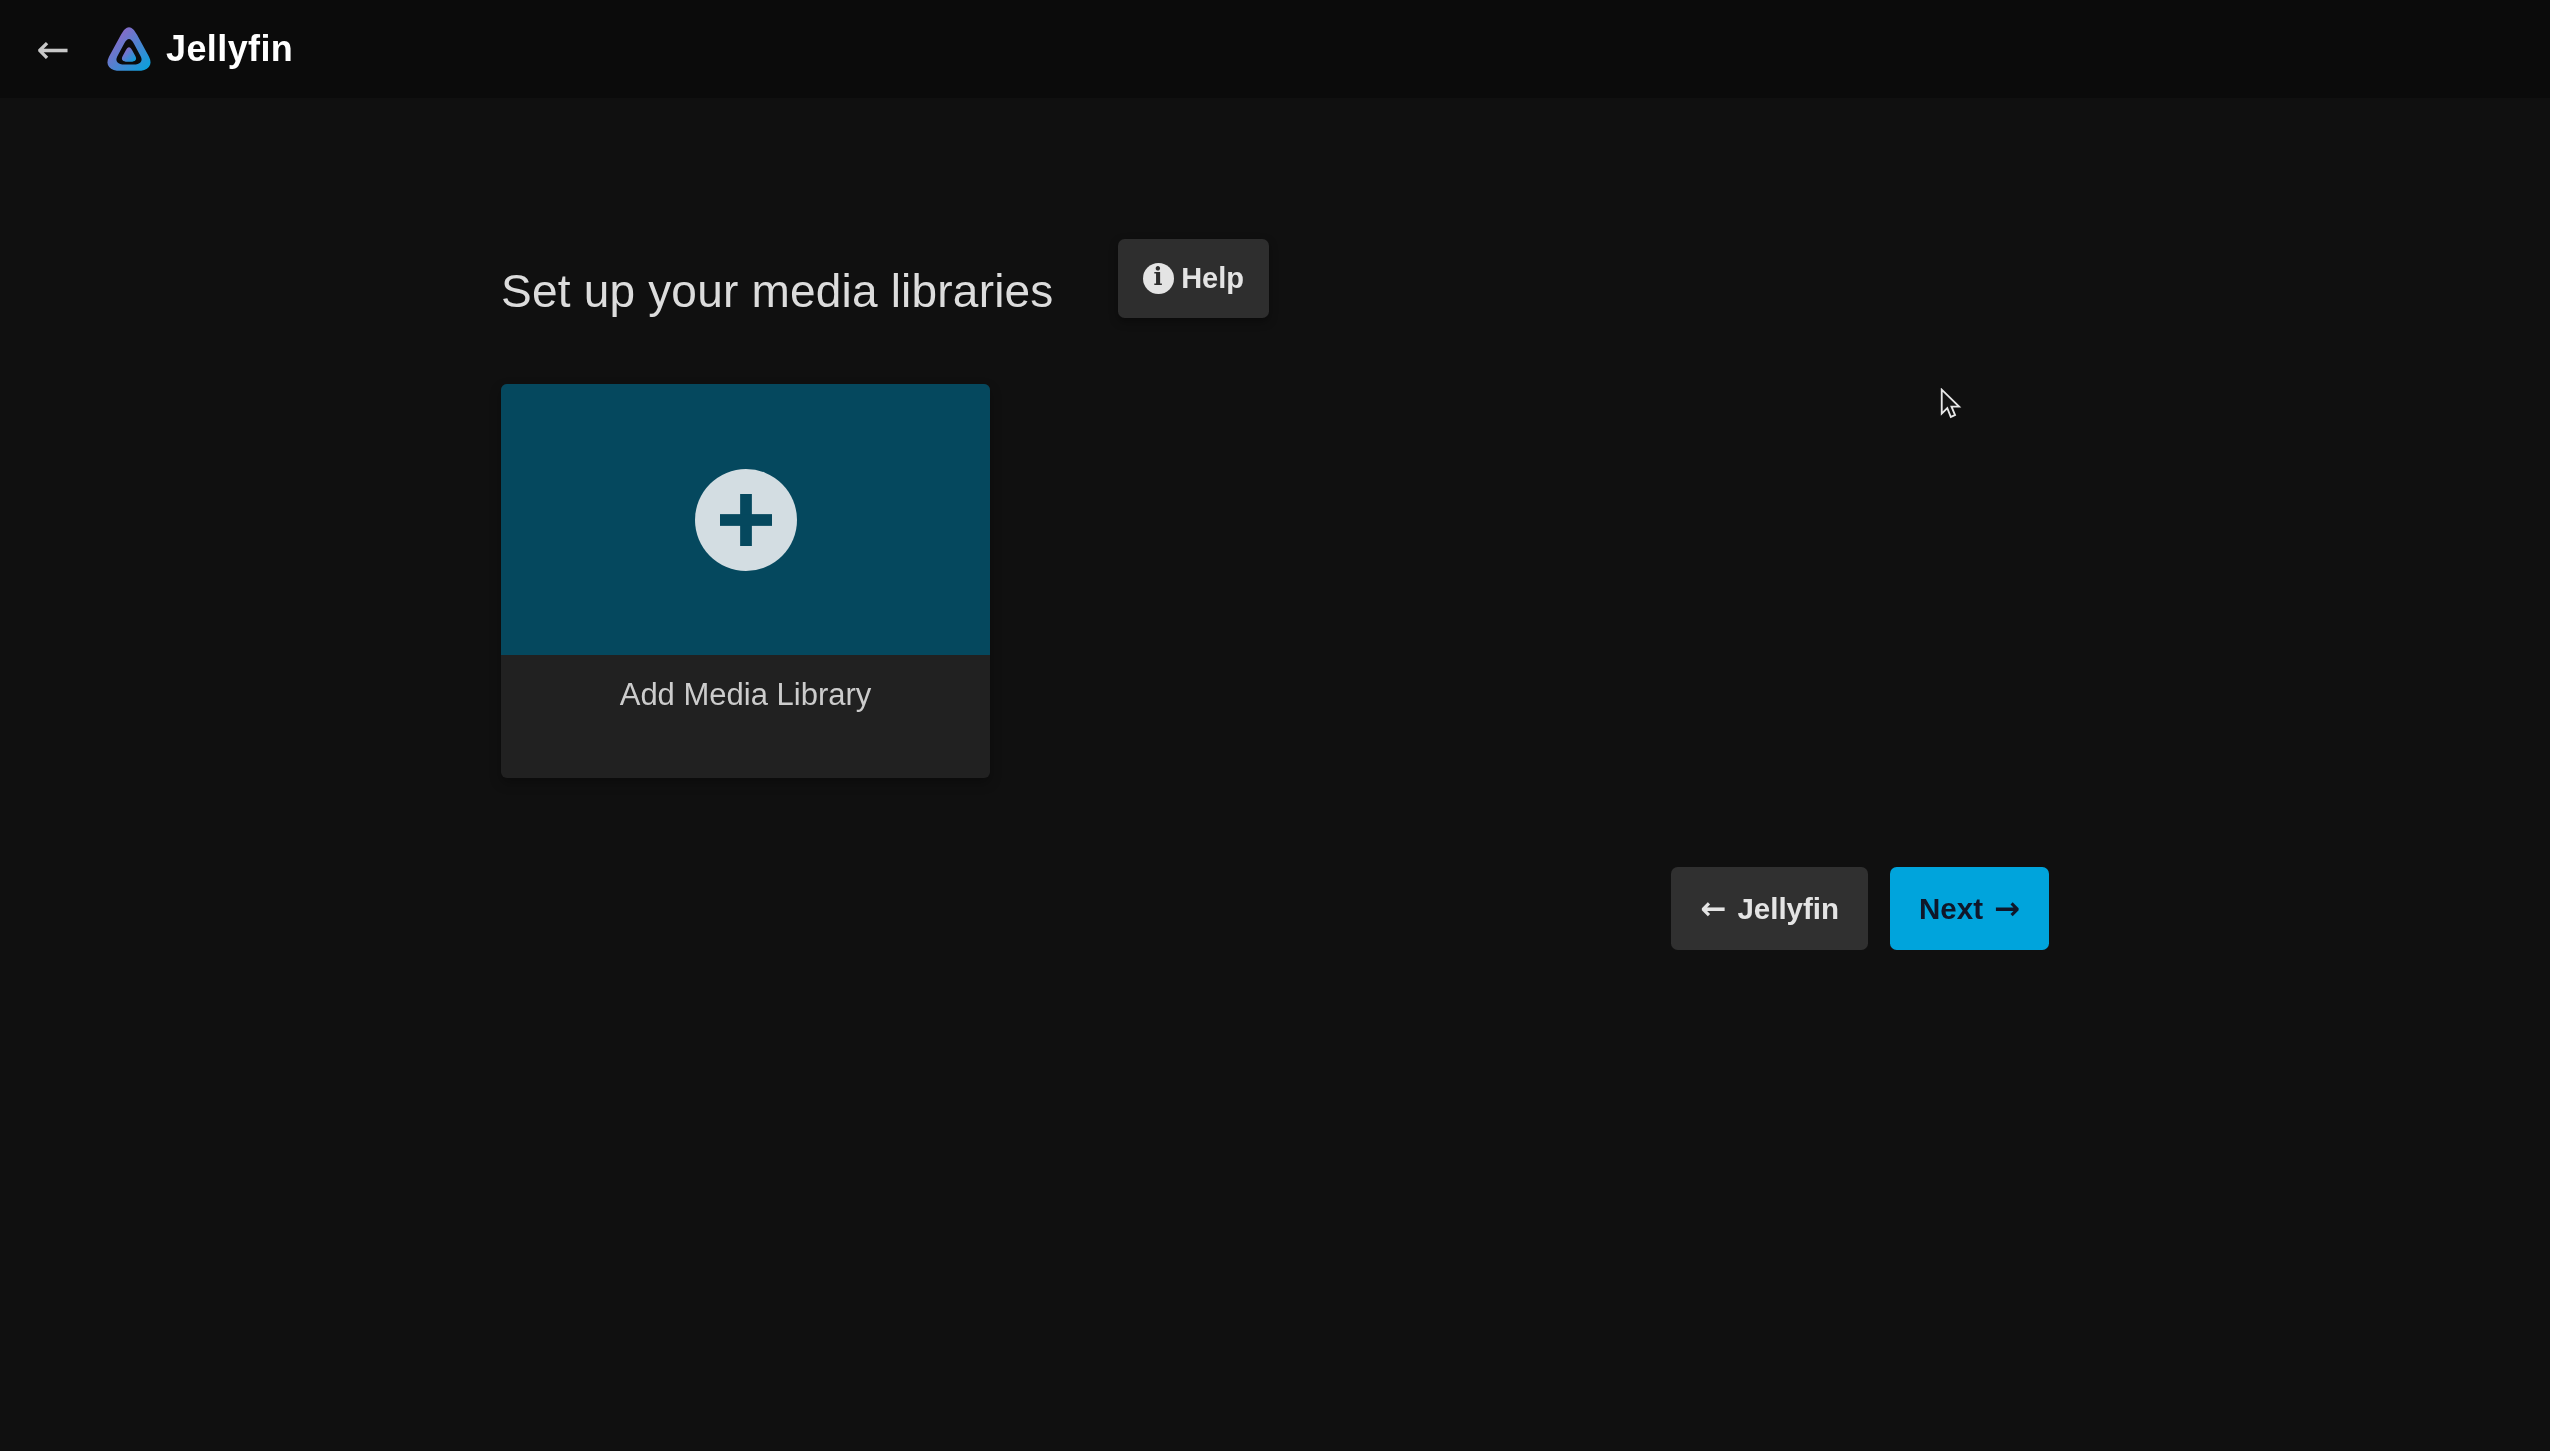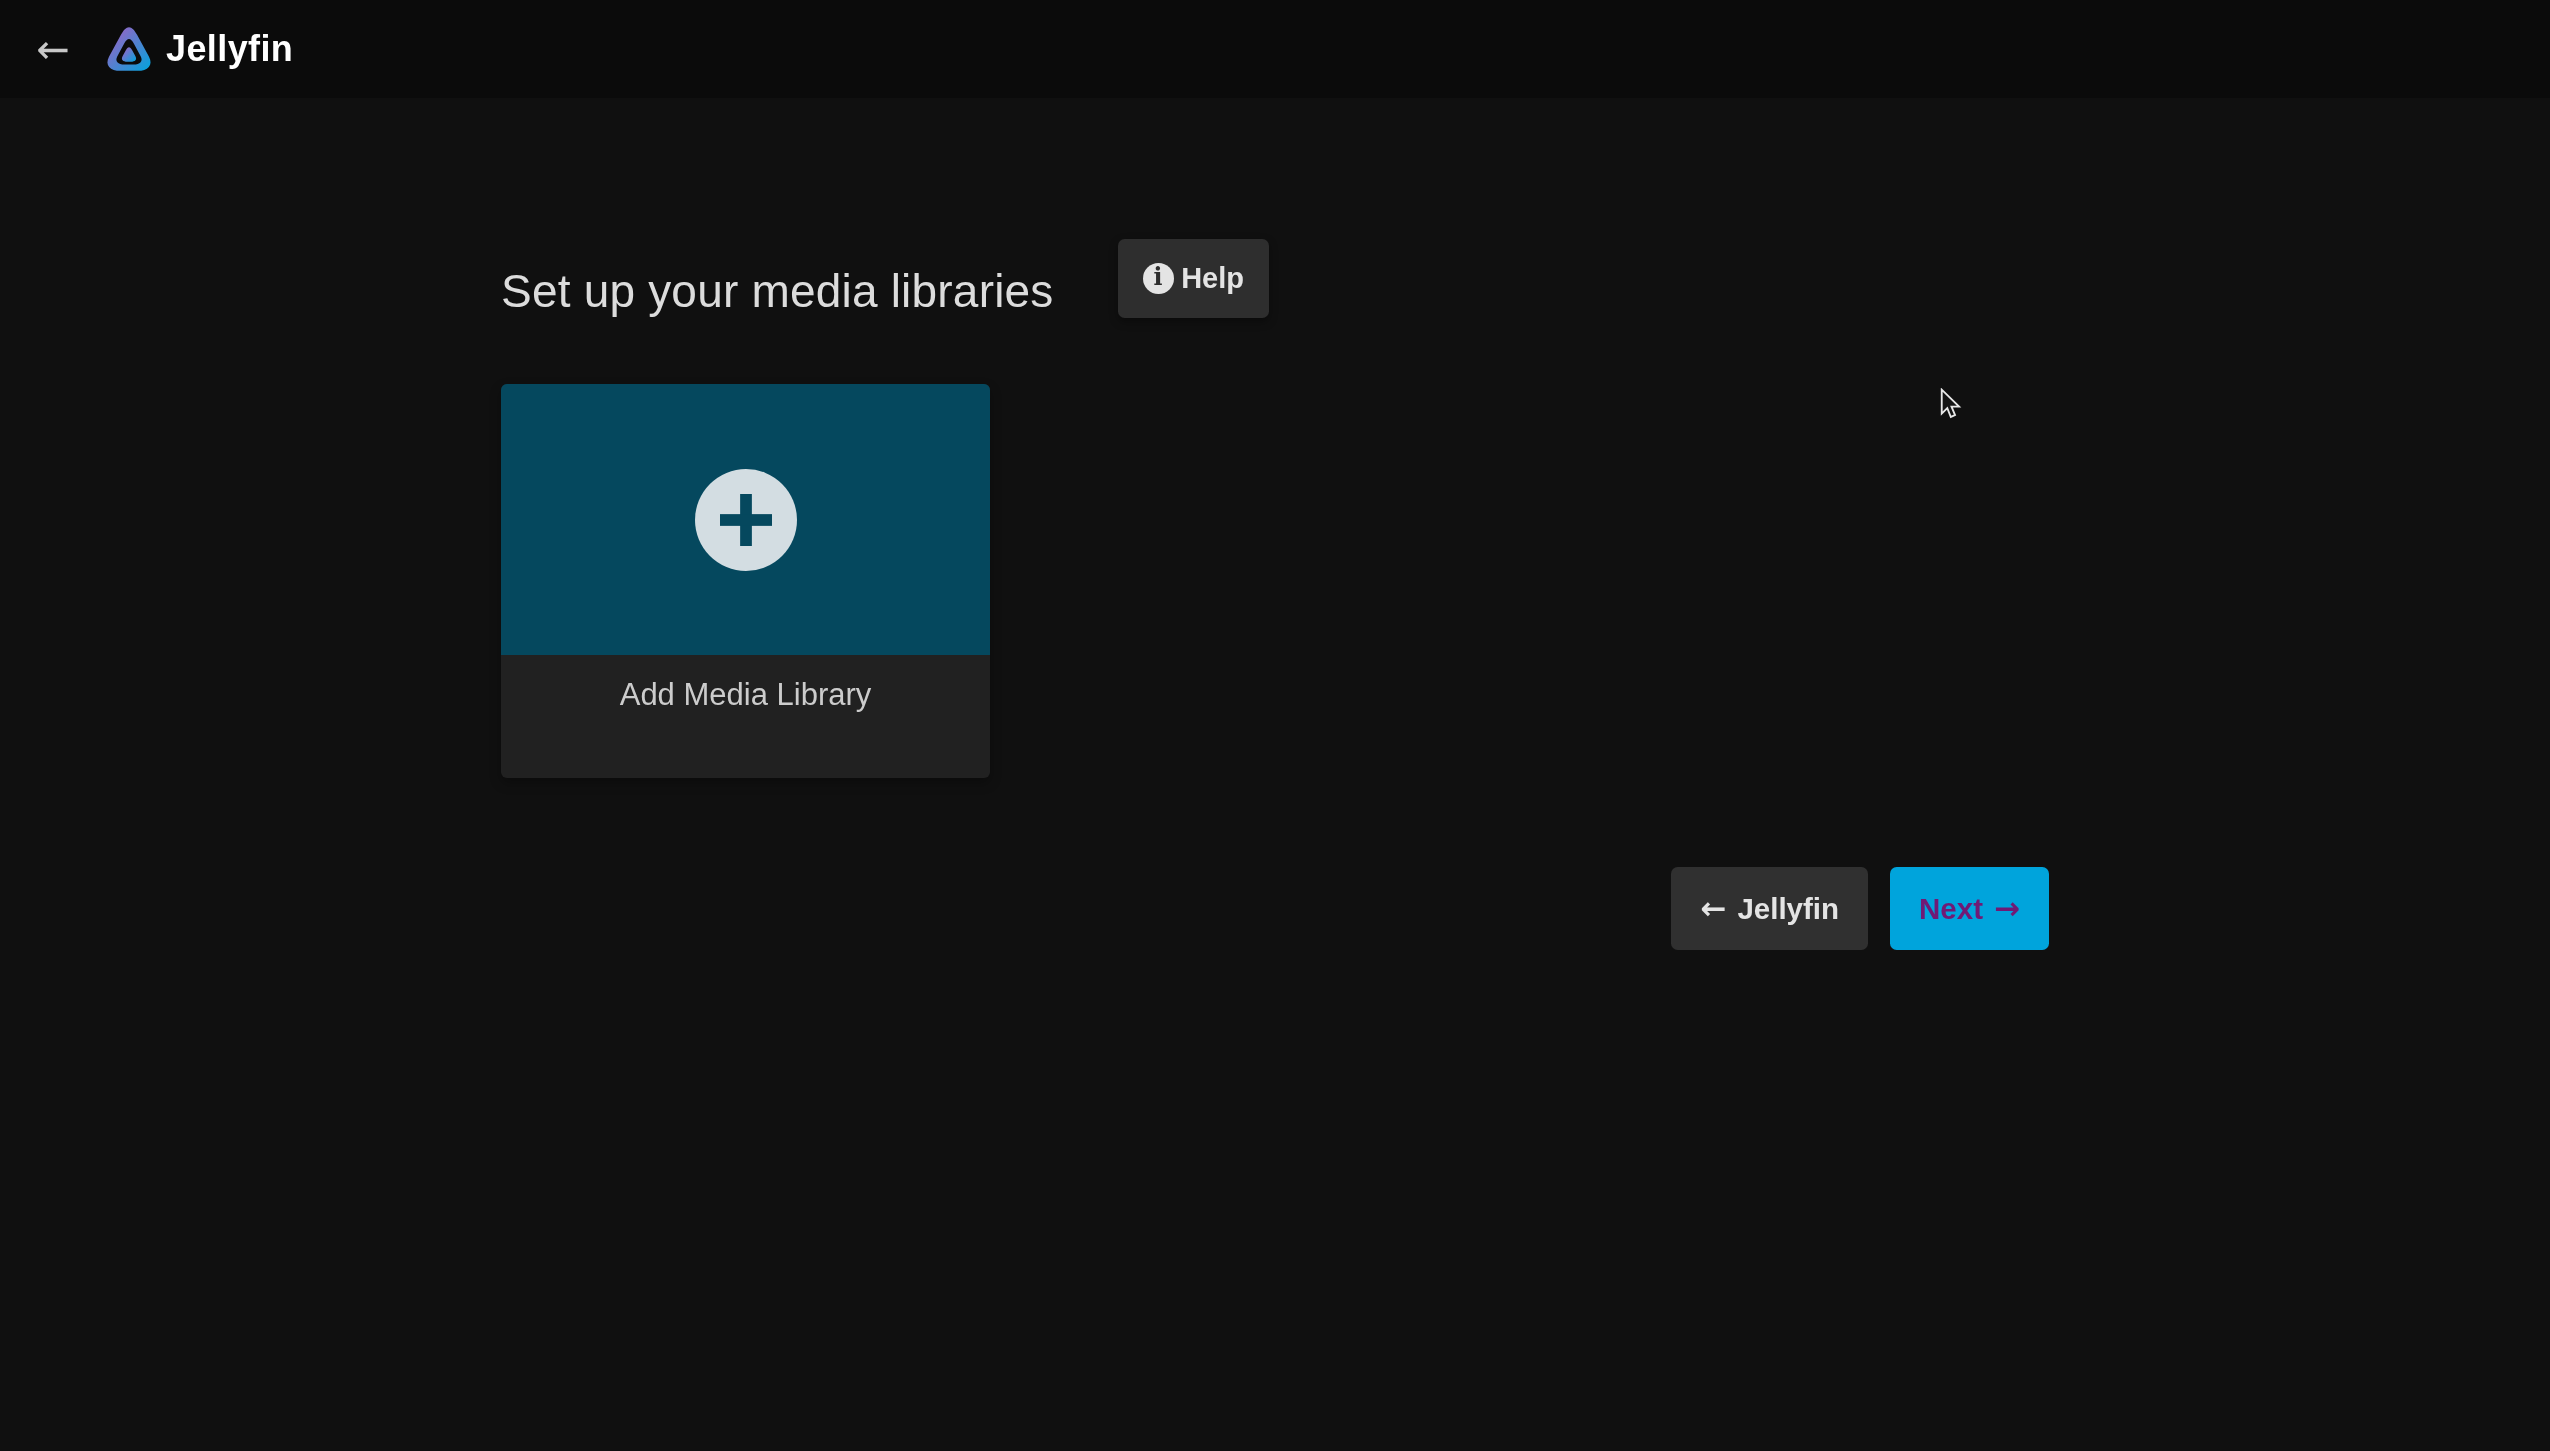--- a/index.html
+++ b/index.html
@@ -170,21 +170,21 @@
     align-items: center;
     gap: 11px;
     padding: 0 29px;
     font-family: inherit;
     font-weight: 700;
     font-size: 29.5px;
     cursor: pointer;
   }
   .wizard-btn .arrow { font-family: "DejaVu Sans", sans-serif; font-weight: 700; font-size: 31px; line-height: 1; }
   .btn-previous { background: var(--button-secondary-bg); color: #e4e4e4; }
-  .btn-next { background: var(--accent); color: #701a75; }
+  .btn-next { background: var(--accent); color: #0f172a; }
 
   
   .mouse-cursor {
     position: absolute;
     left: 1940px;
     top: 388px;
     width: 22px;
     height: 32px;
     pointer-events: none;
   }

